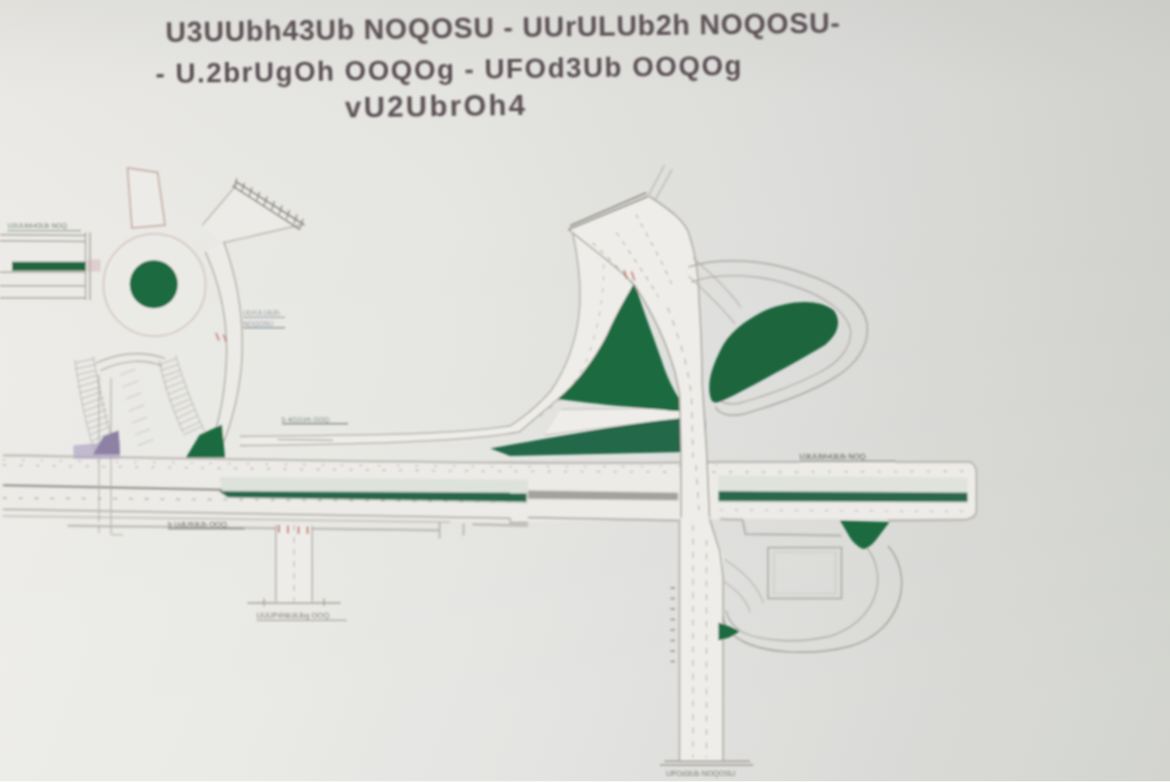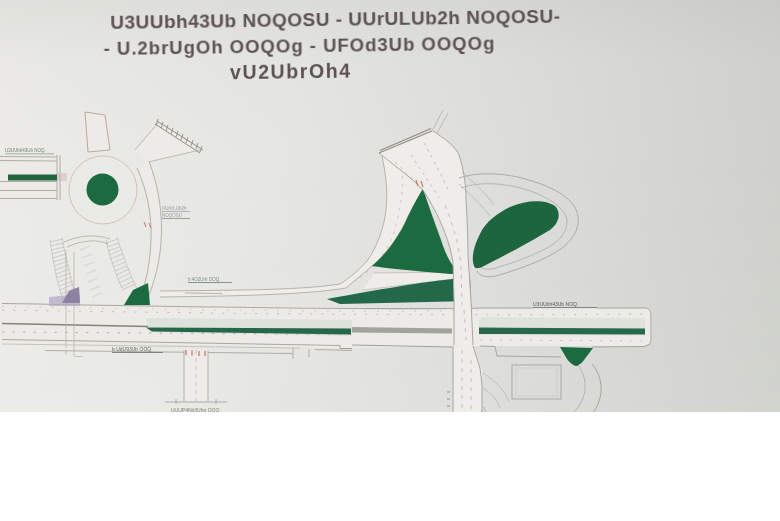--- a/index.html
+++ b/index.html
@@ -1,16 +1,16 @@
 <!DOCTYPE html>
 <html><head>
 <meta charset="utf-8">
 <style>
 html,body{margin:0;padding:0;}
-#page{position:relative;width:780px;height:412px;overflow:hidden;
+#page{position:relative;width:780px;height:521px;overflow:hidden;
 background:linear-gradient(110deg,#edece8 0%,#e6e6e2 35%,#dddddb 60%,#cbcdc7 100%);
 font-family:"Liberation Sans",sans-serif;}
 #shade{position:absolute;left:0;top:0;width:780px;height:521px;
 background:linear-gradient(180deg,rgba(160,162,156,.16) 0%,rgba(160,162,156,.04) 12%,rgba(255,255,255,0) 30%,rgba(255,255,255,.15) 90%);}
 #title{position:absolute;left:0;top:0;width:780px;color:#5c5156;font-weight:bold;
 transform:rotate(-0.8deg);filter:blur(0.7px);}
 #title .l{position:absolute;white-space:nowrap;letter-spacing:0.5px;}
 svg{position:absolute;left:0;top:0;}
 </style>
 </head>

